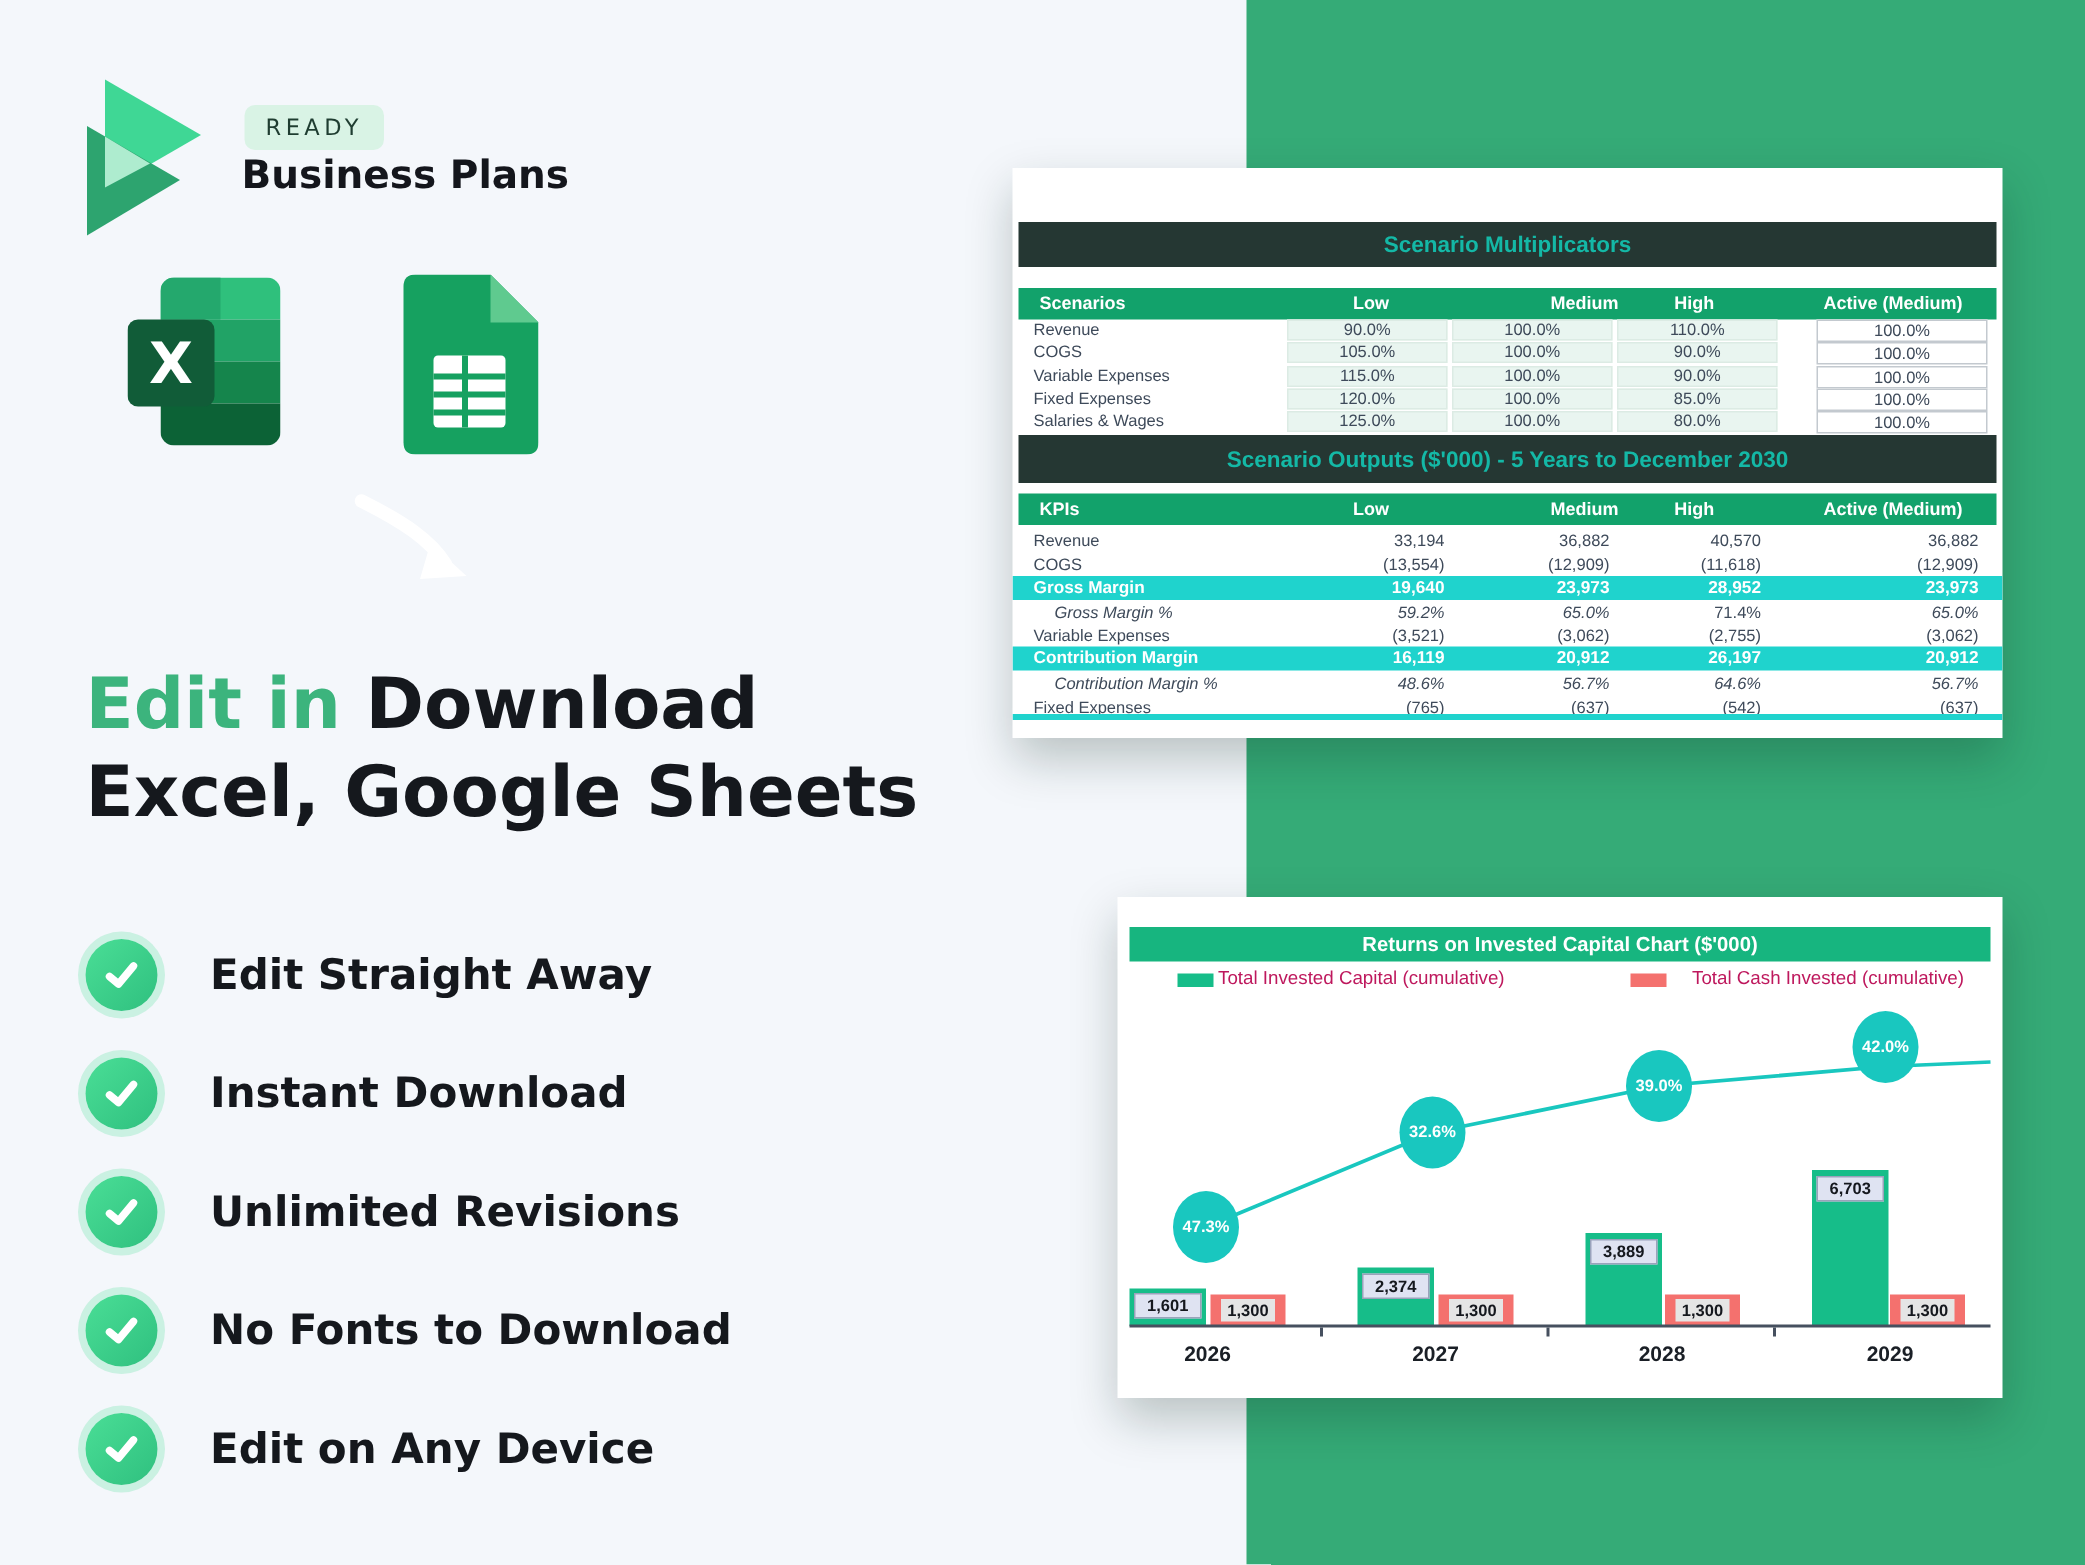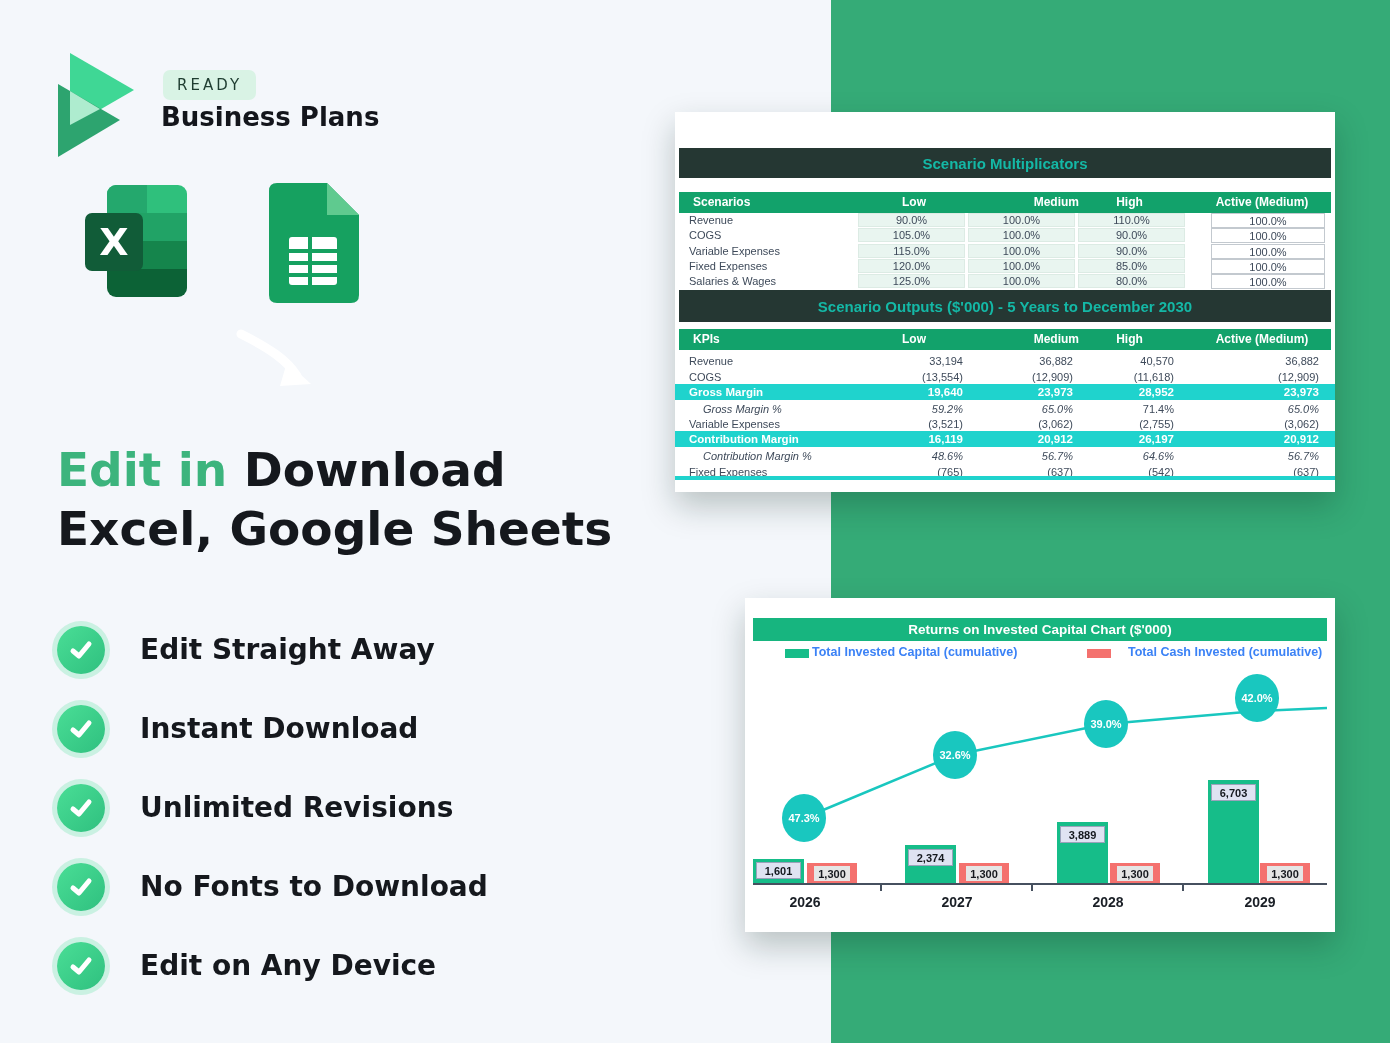--- a/index.html
+++ b/index.html
@@ -75,21 +75,21 @@
   .o-row.cut { height:12px; overflow:hidden; }
   .cyan-strip { position:absolute; left:0; width:660px; height:4px; background:#1fd3cd; }
 
   
   .card2 { position:absolute; left:745px; top:598px; width:590px; height:334px;
            background:#ffffff; box-shadow:0 14px 30px rgba(10,40,30,.25); overflow:hidden; }
   .chart-titlebar { position:absolute; left:8px; top:20px; width:574px; height:23px;
                     background:#17b57f; color:#fff; font-weight:bold; font-size:13.5px;
                     display:flex; align-items:center; justify-content:center; }
   .leg-swatch { position:absolute; top:51px; width:24px; height:9px; }
-  .leg-label  { position:absolute; top:47px; font-weight:bold; font-size:12.5px; color:#3b82f6; }
+  .leg-label  { position:absolute; top:47px; font-weight:normal; font-size:12.5px; color:#be185d; }
 
   .bar { position:absolute; }
   .bar.green { background:#16bd89; width:51px; }
   .bar.red   { background:#f4716e; width:50px; }
   .bar-label-g { position:absolute; width:45px; height:17px; background:#dfe3f2;
                  border:1px solid #9aa2bb; font-weight:bold; font-size:11px; color:#15181e;
                  display:flex; align-items:center; justify-content:center; }
   .bar-label-r { position:absolute; width:36px; height:15px; background:#e5e5e5;
                  font-weight:bold; font-size:11px; color:#15181e;
                  display:flex; align-items:center; justify-content:center; }

